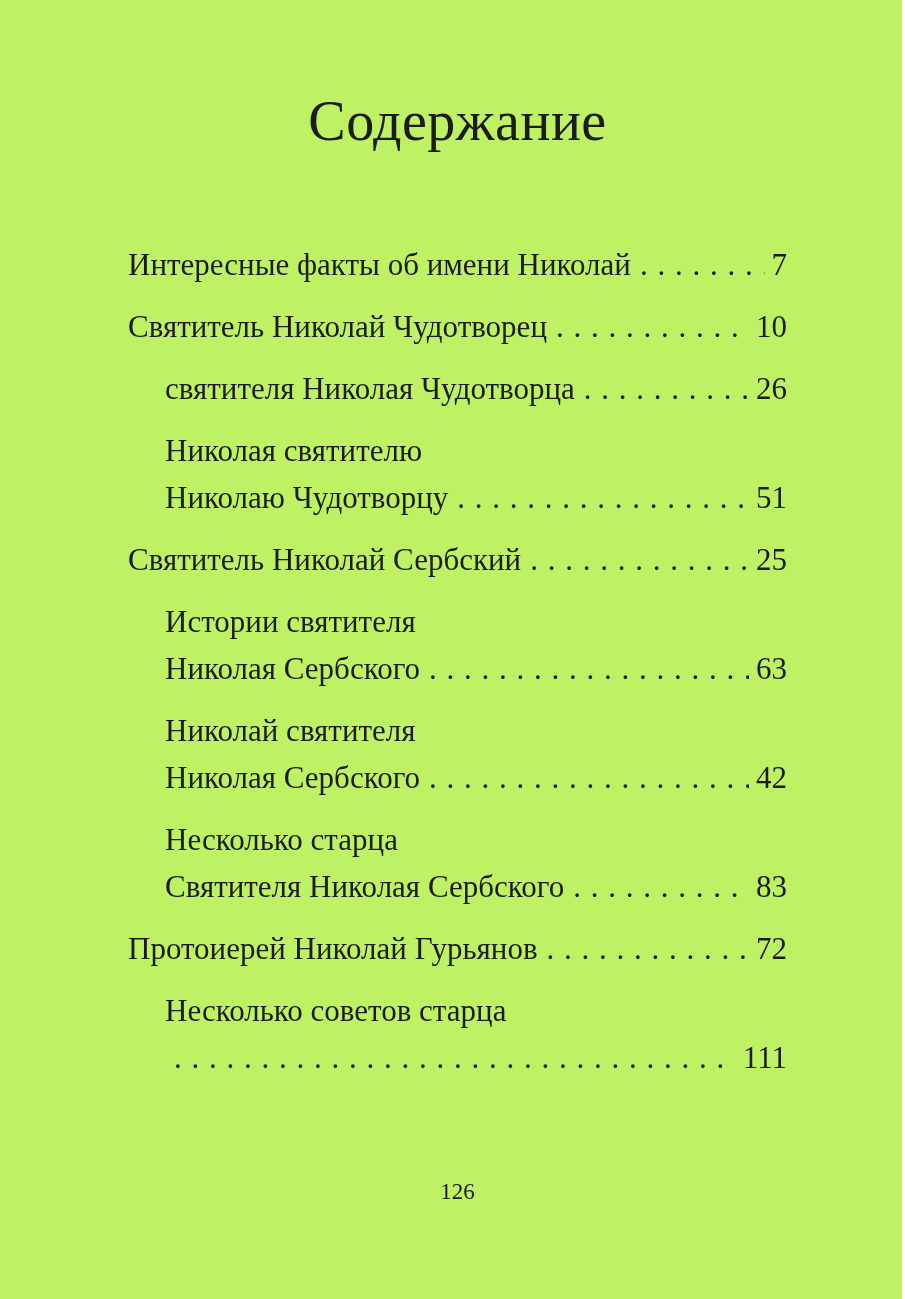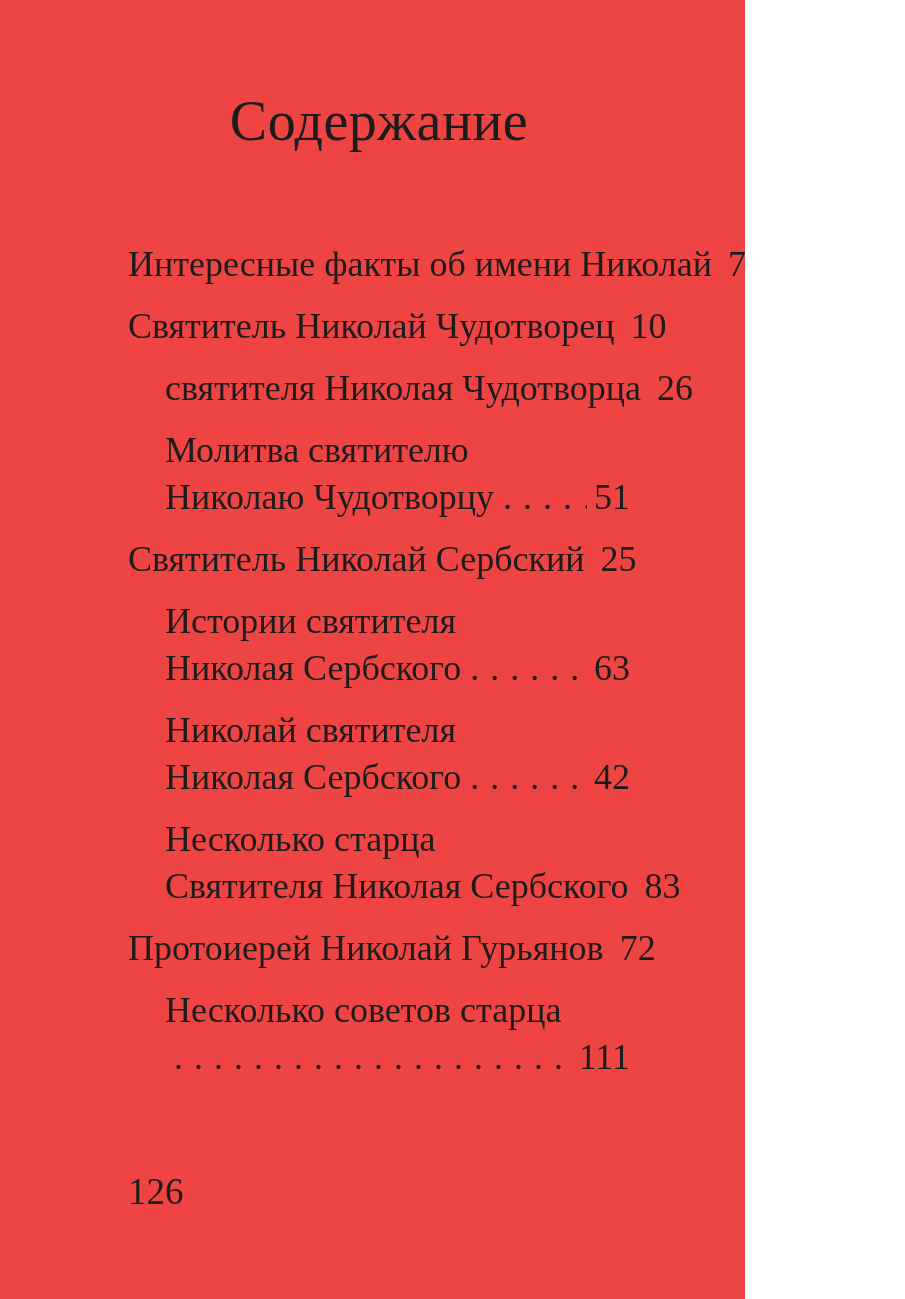--- a/index.html
+++ b/index.html
@@ -2,23 +2,23 @@
 <html><head>
 <meta charset="utf-8">
 <style>
   html, body {
     margin: 0;
     padding: 0;
     background: #ffffff;
   }
   .page {
     position: relative;
-    width: 745px;
+    width: 902px;
     height: 1299px;
-    background: #ef4444;
+    background: #bef264;
     color: #1c1c1c;
     font-family: "Liberation Serif", "DejaVu Serif", serif;
     box-sizing: border-box;
     padding: 88px 115px 0 128px;
     overflow: hidden;
   }
   .title {
     font-size: 56px;
     font-weight: normal;
     line-height: 1.2;
@@ -28,21 +28,21 @@
   }
   .toc-entry {
     margin: 0 0 15px 0;
   }
   .toc-entry.indented {
     padding-left: 37px;
   }
   .toc-line {
     display: flex;
     align-items: baseline;
-    font-size: 36px;
+    font-size: 31px;
     line-height: 47px;
   }
   .toc-text {
     white-space: nowrap;
   }
   .leader {
     flex: 1 1 auto;
     min-width: 0;
     overflow: hidden;
     white-space: nowrap;
@@ -55,22 +55,22 @@
   }
   .toc-page {
     white-space: nowrap;
     margin-left: 7px;
   }
   .footer {
     position: absolute;
     left: 128px;
     right: 115px;
     top: 1168px;
-    text-align: left;
-    font-size: 37px;
+    text-align: center;
+    font-size: 23px;
     line-height: 47px;
   }
 </style>
 </head>
 <body>
 
 <div class="page">
   <h1 class="title">Содержание</h1>
 
   <div class="toc">
@@ -90,21 +90,21 @@
       </div>
       <div class="toc-entry indented">
         <div class="toc-line">
           <span class="toc-text">святителя Николая Чудотворца</span>
           <span class="leader"></span>
           <span class="toc-page">26</span>
         </div>
       </div>
       <div class="toc-entry indented">
         <div class="toc-line">
-          <span class="toc-text">Молитва святителю</span>
+          <span class="toc-text">Николая святителю</span>
         </div>
         <div class="toc-line">
           <span class="toc-text">Николаю Чудотворцу</span>
           <span class="leader"></span>
           <span class="toc-page">51</span>
         </div>
       </div>
       <div class="toc-entry">
         <div class="toc-line">
           <span class="toc-text">Святитель Николай Сербский</span>

